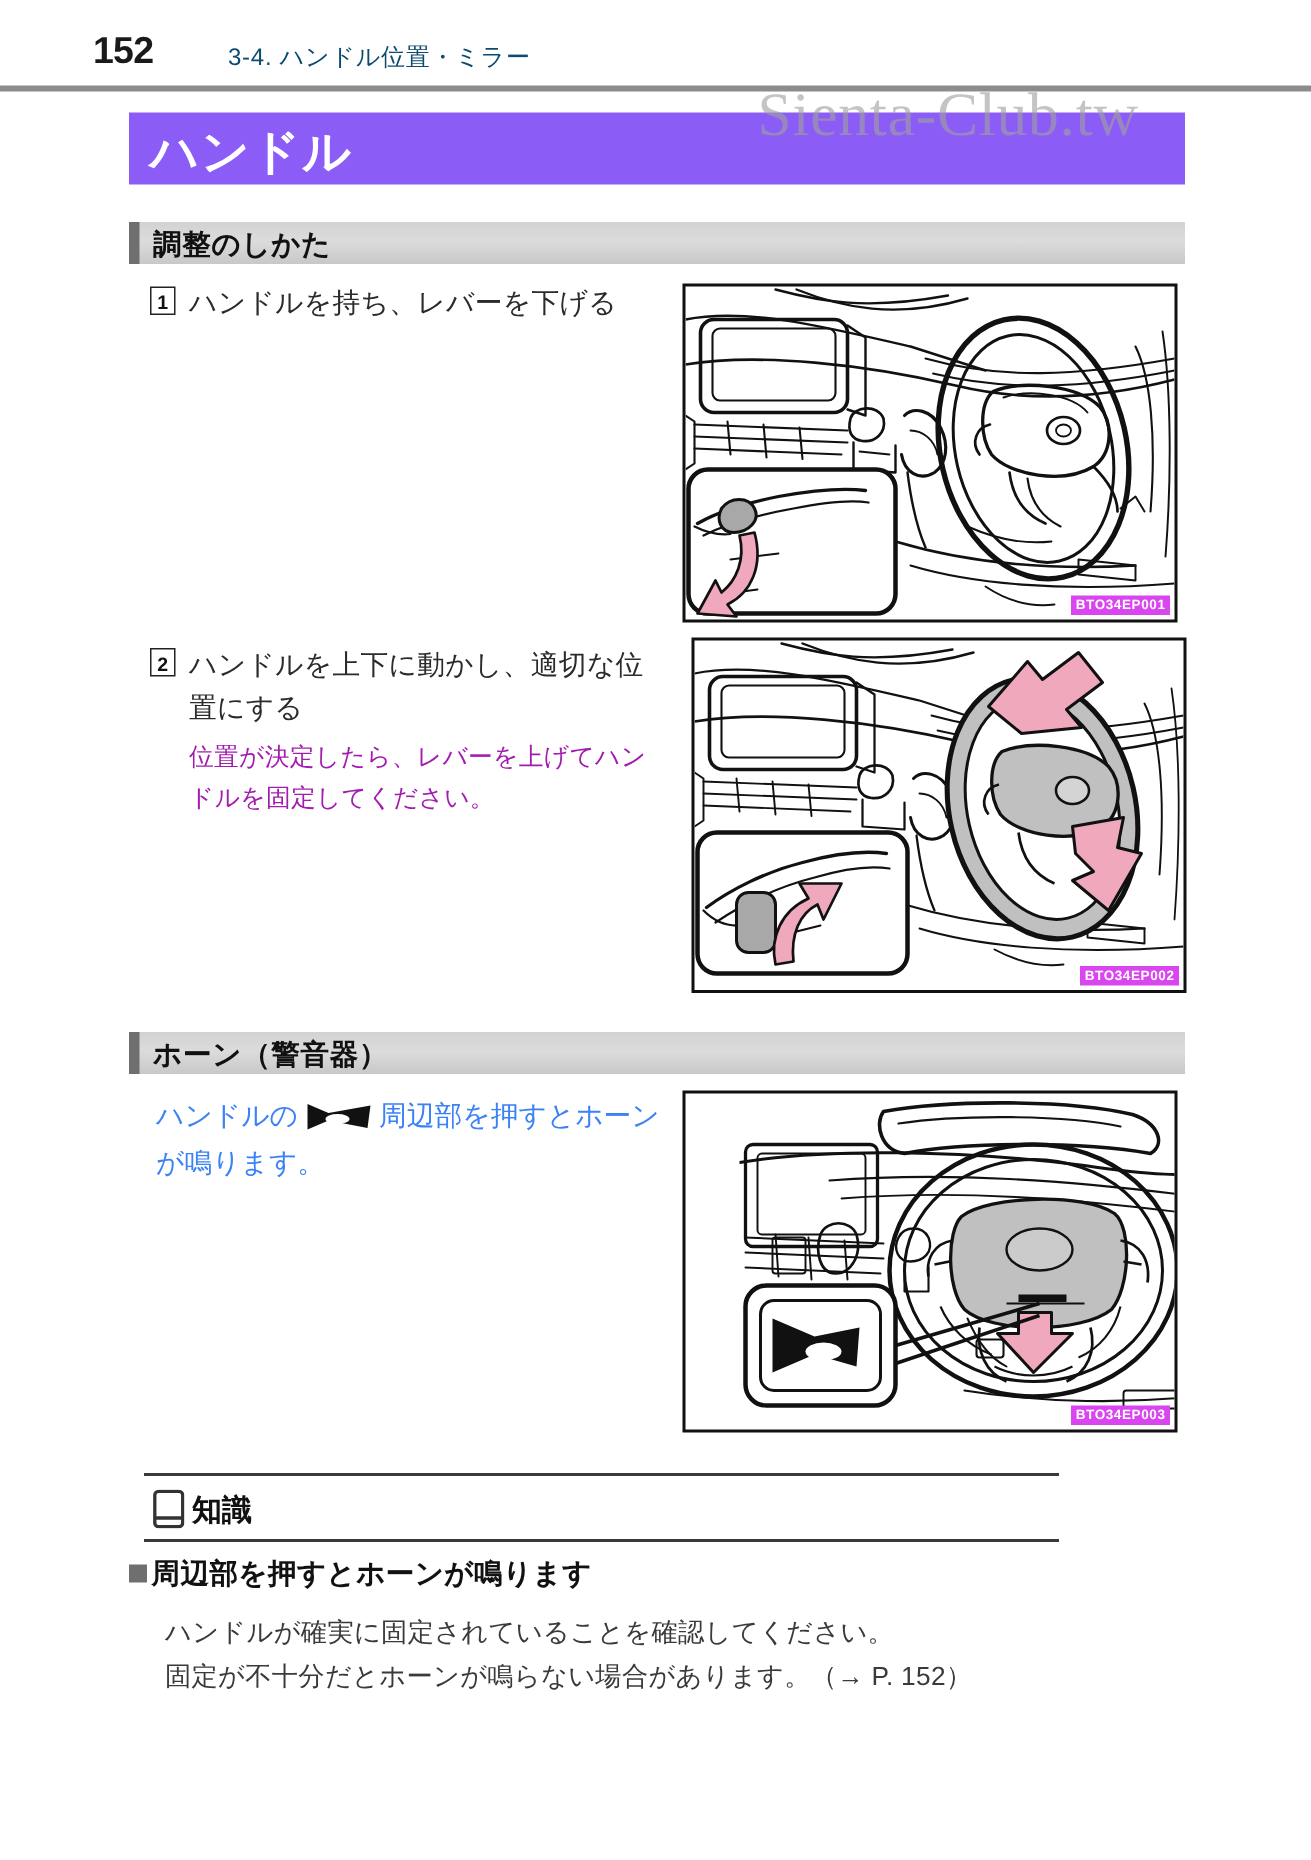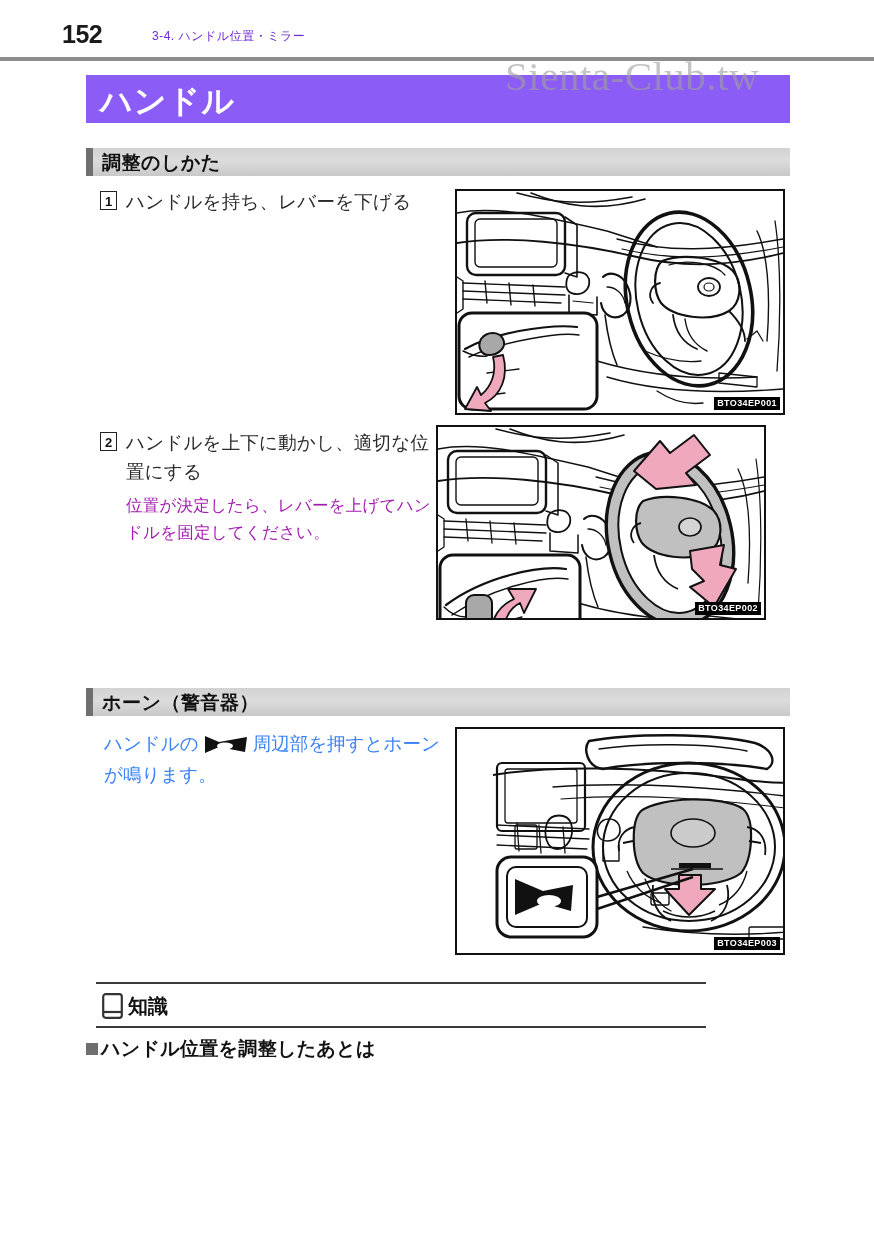--- a/index.html
+++ b/index.html
@@ -26,22 +26,22 @@
     position: absolute;
     left: 62px; top: 20px;
     font-size: 25px;
     font-weight: bold;
     letter-spacing: -0.5px;
     color: #1a1a1a;
   }
   #header-title {
     position: absolute;
     left: 152px; top: 28px;
-    font-size: 12px;
-    color: #6d28d9;
+    font-size: 16px;
+    color: #0c4a6e;
     letter-spacing: 0.5px;
   }
   #header-rule {
     position: absolute;
     left: 0; top: 57px;
     width: 874px; height: 4px;
     background: #8c8c8c;
   }
 
   
@@ -152,27 +152,27 @@
 
   
   .figure {
     position: absolute;
     border: 2.5px solid #111;
     background: #ffffff;
     box-sizing: border-box;
     overflow: hidden;
   }
   #fig1 { left: 455px; top: 189px;  width: 330px; height: 226px; }
-  #fig2 { left: 436px; top: 425px;  width: 330px; height: 195px; }
+  #fig2 { left: 461px; top: 425px;  width: 330px; height: 237px; }
   #fig3 { left: 455px; top: 727px;  width: 330px; height: 228px; padding-left: 36px; }
 
   .fig-code {
     position: absolute;
     right: 3px; bottom: 3px;
-    background: #000000;
+    background: #d946ef;
     color: #ffffff;
     font-family: "Liberation Sans", "DejaVu Sans", sans-serif;
     font-size: 9px;
     font-weight: bold;
     letter-spacing: 0.4px;
     padding: 1px 3px 1px 3px;
     line-height: 11px;
   }
 
   
@@ -483,17 +483,19 @@
       <rect x="1.2" y="1.2" width="18.6" height="23.6" rx="2.5" fill="none" stroke="#333" stroke-width="2.2"></rect>
       <path d="M1.2 19 L 19.8 19" stroke="#333" stroke-width="2.2"></path>
     </svg>
   </span>
   <span id="knowledge-title">知識</span>
 </div>
 <div id="knowledge-rule-bottom"></div>
 
 <div id="knowledge-sub-row">
   <span id="knowledge-sub-marker"></span>
-  <span id="knowledge-sub-title">ハンドル位置を調整したあとは</span>
+  <span id="knowledge-sub-title">周辺部を押すとホーンが鳴ります</span>
 </div>
 
 <div id="knowledge-body">
+  <span class="kb-line">ハンドルが確実に固定されていることを確認してください。</span>
+  <span class="kb-line">固定が不十分だとホーンが鳴らない場合があります。（→ P. 152）</span>
 </div>
 
 </body></html>

